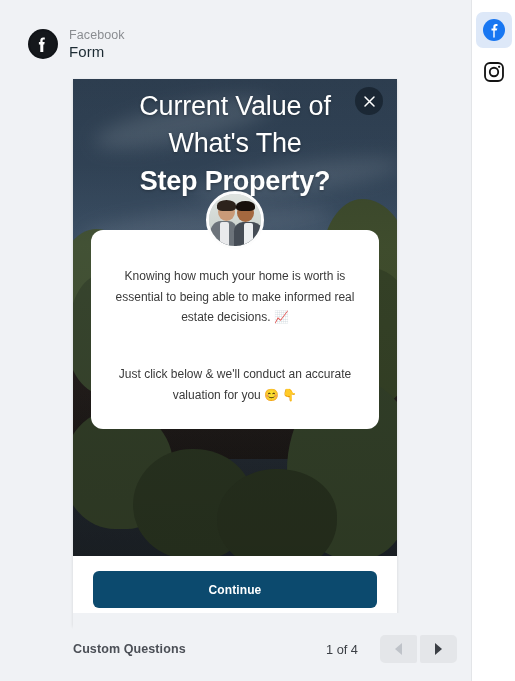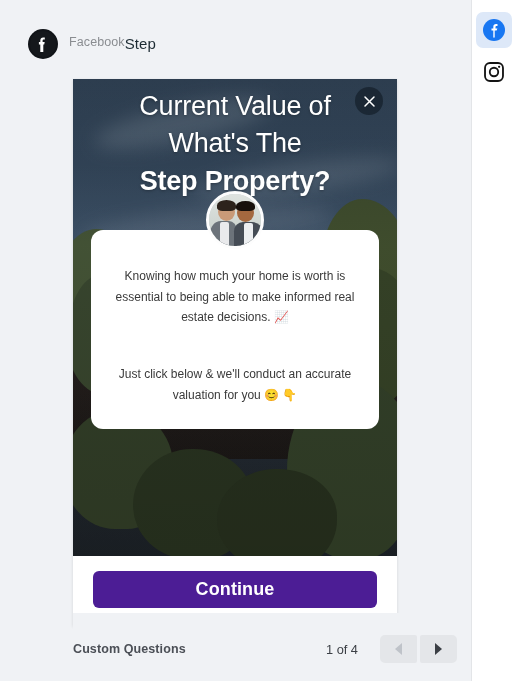--- a/index.html
+++ b/index.html
@@ -33,21 +33,21 @@
     height: 68px;
   }
   .fb-logo {
     width: 30px; height: 30px;
     border-radius: 50%;
     background: #111418;
     display: flex; align-items: center; justify-content: center;
     flex: 0 0 auto;
   }
   .fb-logo svg { display: block; }
-  .header-text { display: flex; flex-direction: row; line-height: 1.15; }
+  .header-text { display: flex; flex-direction: column; line-height: 1.15; }
   .header-sub {
     font-size: 12.5px;
     color: #8a8d91;
     letter-spacing: .1px;
   }
   .header-title {
     font-size: 15px;
     color: #1c2b33;
     letter-spacing: .1px;
   }
@@ -228,23 +228,23 @@
   .cta-wrap {
     background: #ffffff;
     padding: 15px 20px 18px;
   }
   .continue-btn {
     display: block;
     width: 100%;
     height: 37px;
     border: none;
     border-radius: 6px;
-    background: #4c1d95;
+    background: #0c4a6e;
     color: #ffffff;
-    font-size: 18px;
+    font-size: 12px;
     font-weight: 700;
     font-family: "Liberation Sans", sans-serif;
     cursor: pointer;
     letter-spacing: .1px;
   }
 
   
   .footer-bar {
     position: absolute;
     left: 73px;
@@ -315,21 +315,21 @@
 
     <div class="page-header">
       <div class="fb-logo">
         <svg width="26" height="26" viewBox="0 0 26 26" aria-hidden="true">
           <circle cx="13" cy="13" r="13" fill="#15181c"></circle>
           <path d="M15.2 13.6h-1.9V21h-3.0v-7.4H8.9v-2.6h1.4V9.4c0-1.9 1.1-3.0 2.9-3.0.8 0 1.6.1 1.6.1v2.1h-1c-.9 0-1.2.5-1.2 1.1v1.3h2.1l-.5 2.6z" fill="#ffffff"></path>
         </svg>
       </div>
       <div class="header-text">
         <span class="header-sub">Facebook</span>
-        <span class="header-title">Step</span>
+        <span class="header-title">Form</span>
       </div>
     </div>
 
     <div class="preview">
 
       <div class="hero">
         <div class="hero-bg">
           <div class="cloud c1"></div>
           <div class="cloud c2"></div>
           <div class="cloud c3"></div>

